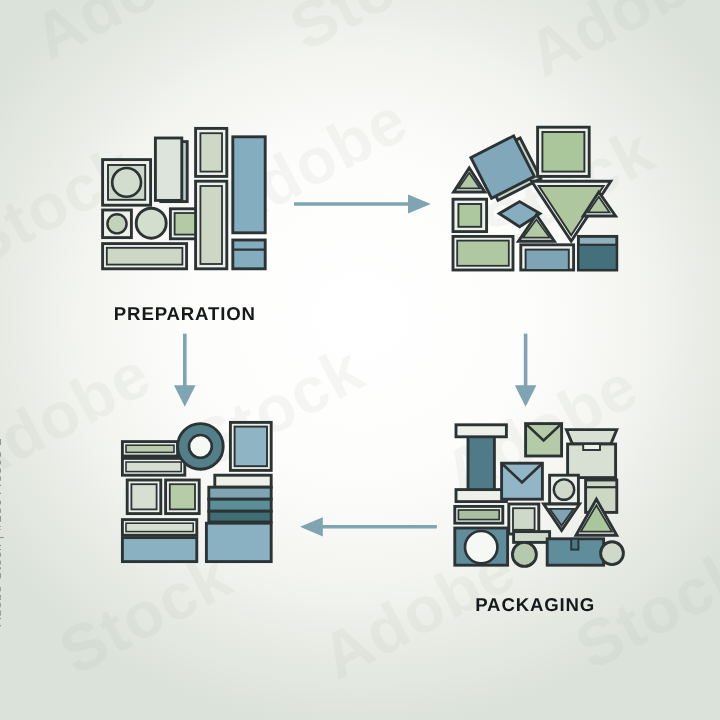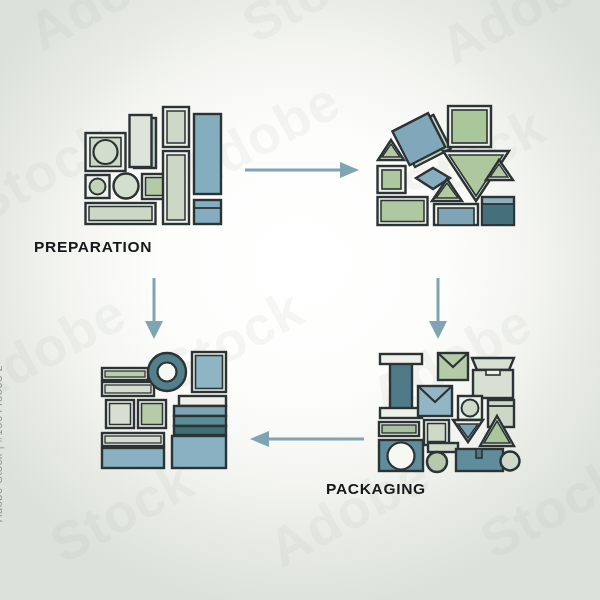--- a/index.html
+++ b/index.html
@@ -45,25 +45,27 @@
     font-family: "Liberation Sans", sans-serif;
     opacity: 0.85;
   }
   
   .node {
     position: absolute;
   }
   .node-label {
     position: absolute;
     width: 240px;
+    text-align: center;
     font-size: 15.5px;
     font-weight: 700;
     letter-spacing: 0.7px;
     color: #16191a;
     font-family: "Liberation Sans", sans-serif;
+    margin-top: 16px;
   }
   .arrow {
     position: absolute;
   }
   svg { display: block; overflow: visible; }
 </style>
 </head>
 <body>
 
 <div id="stage">

